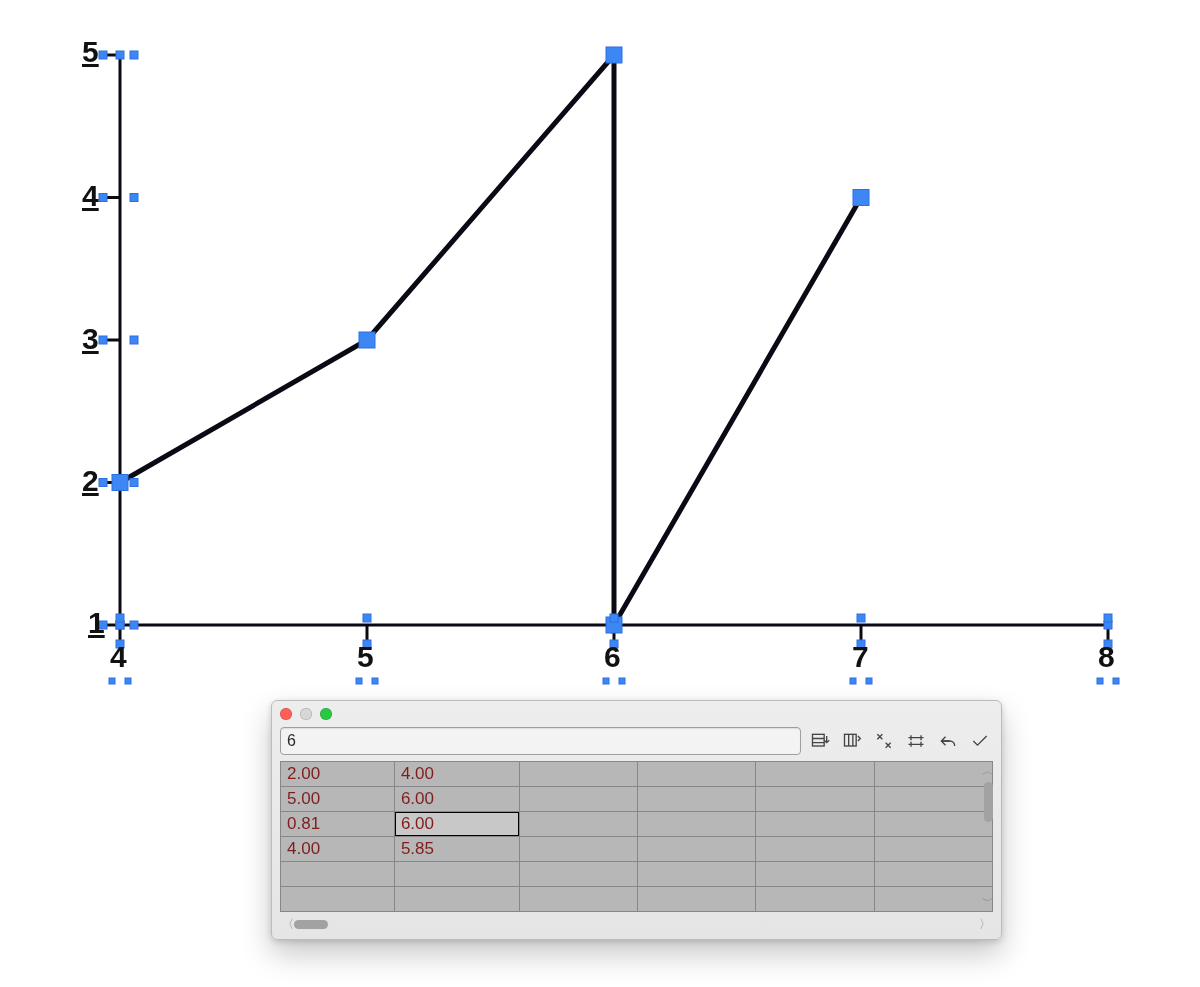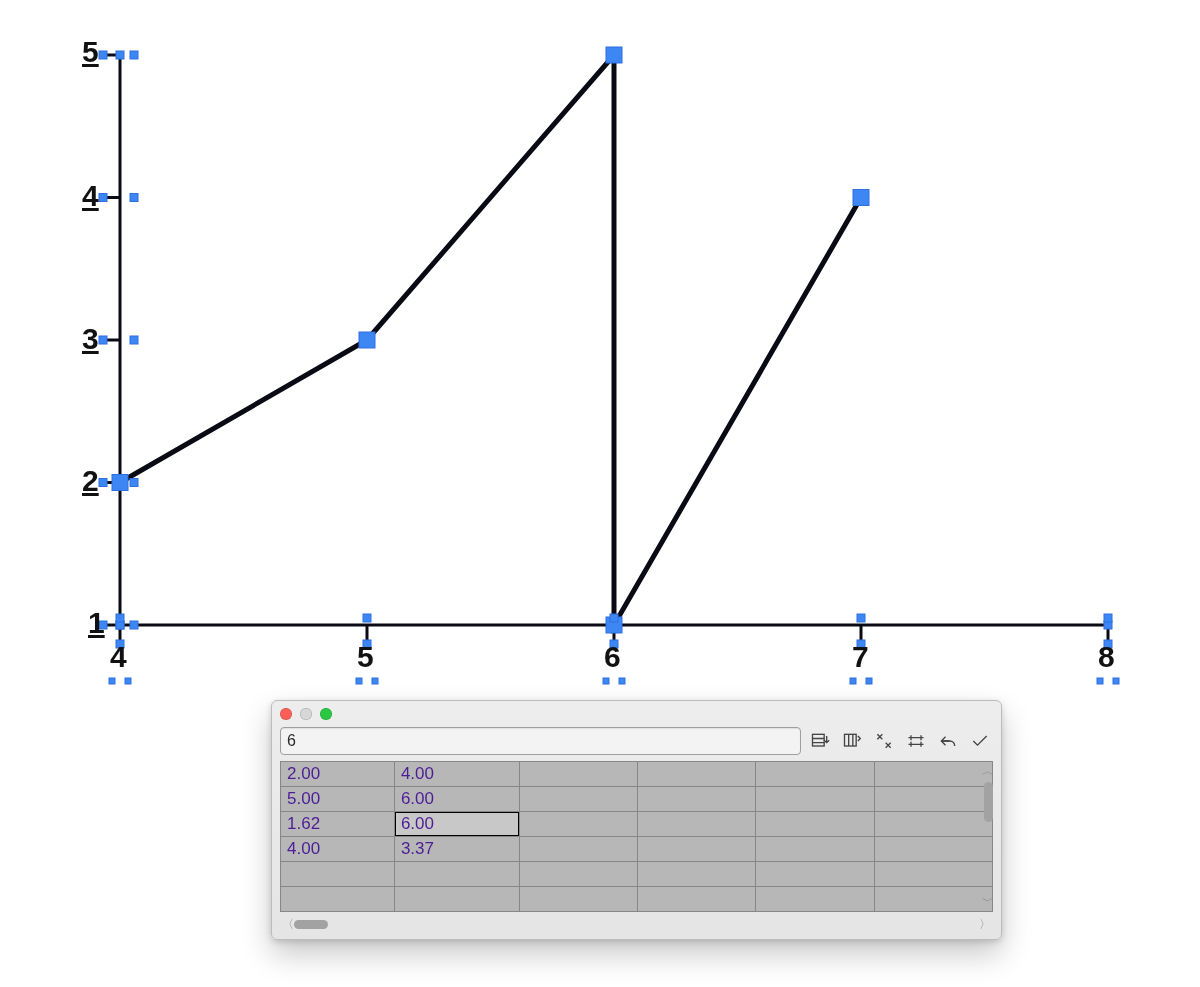--- a/index.html
+++ b/index.html
@@ -32,21 +32,21 @@
   .tb-icon{width:26px;height:22px;display:flex;align-items:center;justify-content:center;flex:0 0 auto;}
   .tb-icon svg{width:20px;height:20px;stroke:#444;stroke-width:1.6;fill:none;}
 
   .grid-wrap{position:relative;margin:0 8px 2px 8px;}
   .grid{
     width:100%;border-collapse:collapse;table-layout:fixed;
     background:#b7b7b8;font-size:17px;
   }
   .grid td{
     border:1px solid #878789;height:24px;padding:0 6px;
-    color:#4c1d95;white-space:nowrap;overflow:hidden;text-align:left;
+    color:#7f1d1d;white-space:nowrap;overflow:hidden;text-align:left;
   }
   .grid td.editing{background:#c8c8c9;box-shadow:inset 0 0 0 1px #000;}
   .vscroll{
     position:absolute;right:-3px;top:0;bottom:0;width:16px;
     display:flex;flex-direction:column;align-items:center;justify-content:space-between;
     color:#8a8a8b;font-size:12px;padding:2px 0;
   }
   .vscroll .thumb{width:9px;height:40px;border-radius:5px;background:#a2a2a3;margin-top:2px;}
   .hscroll{display:flex;align-items:center;justify-content:space-between;color:#8a8a8b;font-size:12px;padding:2px 10px 6px 10px;}
   .hscroll .thumb{width:34px;height:9px;border-radius:5px;background:#a2a2a3;}
@@ -203,30 +203,30 @@
           </tr>
           <tr>
             <td>5.00</td>
             <td>6.00</td>
             <td></td>
             <td></td>
             <td></td>
             <td></td>
           </tr>
           <tr>
-            <td>1.62</td>
+            <td>0.81</td>
             <td class="editing">6.00</td>
             <td></td>
             <td></td>
             <td></td>
             <td></td>
           </tr>
           <tr>
             <td>4.00</td>
-            <td>3.37</td>
+            <td>5.85</td>
             <td></td>
             <td></td>
             <td></td>
             <td></td>
           </tr>
           <tr>
             <td></td>
             <td></td>
             <td></td>
             <td></td>

